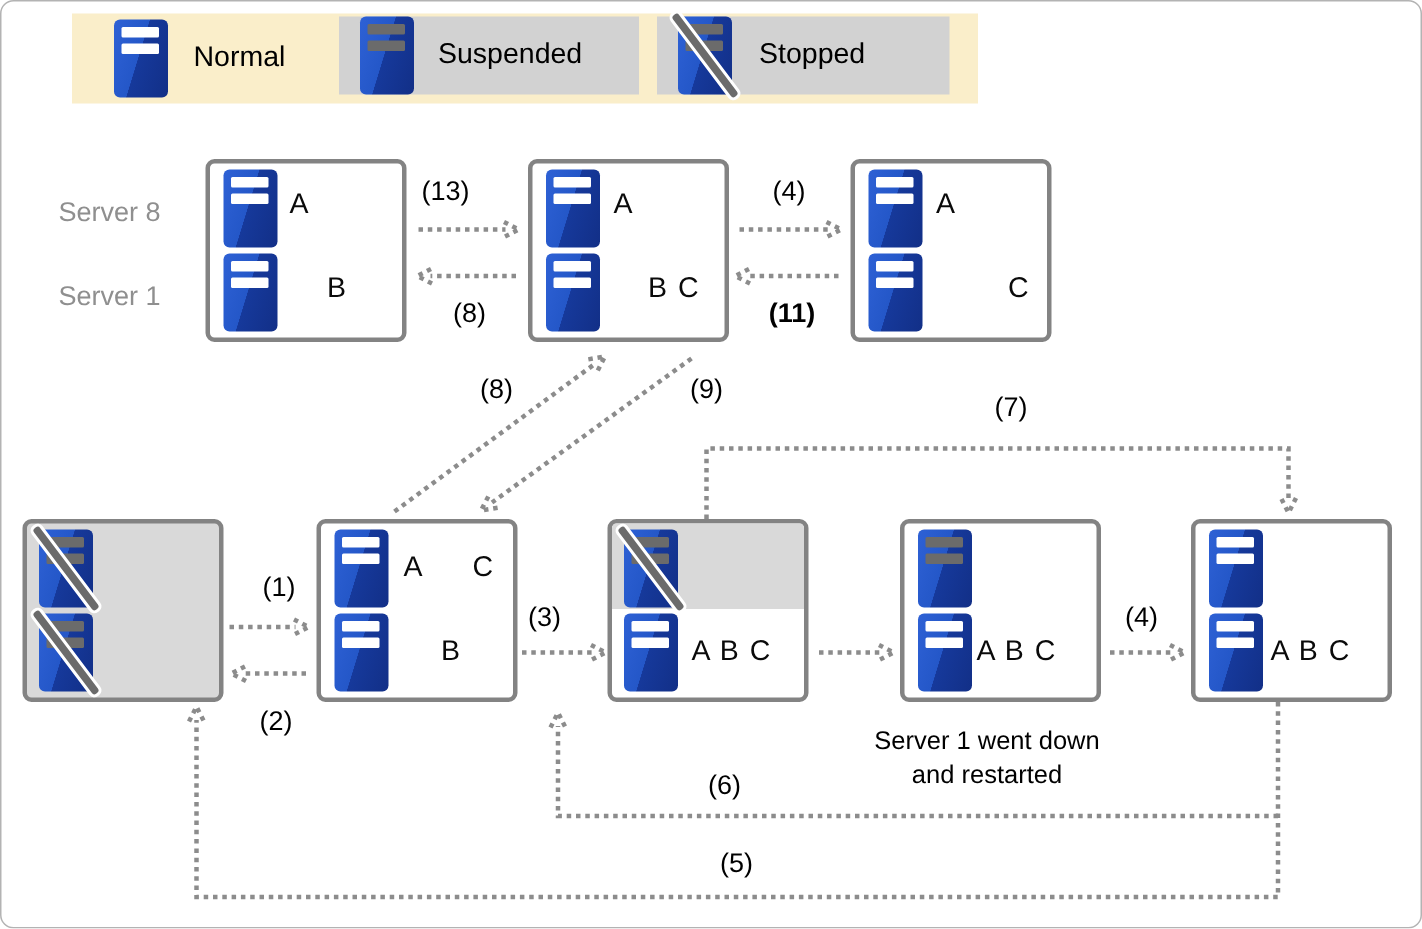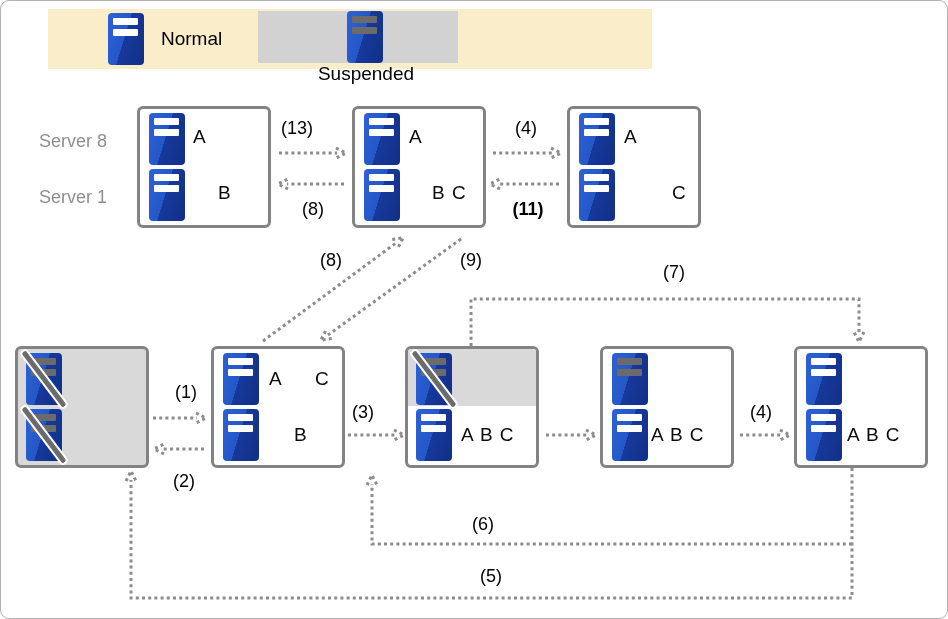--- a/index.html
+++ b/index.html
@@ -1,21 +1,21 @@
 <!DOCTYPE html>
 <html><head>
 <meta charset="utf-8">
 <style>
   html,body{margin:0;padding:0;background:#fff;}
   body{font-family:"Liberation Sans","DejaVu Sans",sans-serif;}
   .canvas{position:relative;width:946px;height:617px;border:1px solid #b3b3b3;border-radius:9px;background:#fff;overflow:hidden;}
 
   
   .legend{position:absolute;left:47px;top:8px;width:604px;height:60px;background:#faeeca;}
-  .legend-item{position:absolute;display:flex;align-items:center;margin-left:32px;}
+  .legend-item{position:absolute;display:flex;align-items:center;}
   .legend-item .label{font-size:19px;color:#000;}
   .legend-chip{background:#d2d2d2;}
 
   
   .sicon{position:absolute;width:36px;height:52px;border-radius:4px;
          background:linear-gradient(107deg,#2e61d5 0%,#2457c8 46%,#16399b 46.5%,#122f87 100%);}
   .sicon i{position:absolute;left:5px;width:25px;height:7px;border-radius:1px;background:#ffffff;}
   .sicon .b1{top:5px}.sicon .b2{top:16px}
   .sicon.suspended i,.sicon.stopped i{background:#6b6b6b;}
   .sicon .slash{position:absolute;left:50%;top:50%;width:5px;height:68px;background:#ff6a00;
@@ -45,26 +45,34 @@
 <div class="canvas">
 
   <div class="legend">
     <div class="legend-item" style="left:28px;top:3px;height:54px;">
       <span class="sicon">
           <i class="b1"></i>
           <i class="b2"></i>
         </span>
       <span class="label" style="margin-left:17px;">Normal</span>
     </div>
-    <div class="legend-item legend-chip" style="left:178px;top:2px;width:200px;height:52px;flex-direction:column;">
+    <div class="legend-item legend-chip" style="left:178px;top:2px;width:200px;height:52px;">
       <span class="sicon suspended" style="margin-left:14px;">
           <i class="b1"></i>
           <i class="b2"></i>
         </span>
       <span class="label" style="margin-left:16px;">Suspended</span>
+    </div>
+    <div class="legend-item legend-chip" style="left:390px;top:2px;width:195px;height:52px;">
+      <span class="sicon stopped" style="margin-left:14px;">
+          <i class="b1"></i>
+          <i class="b2"></i>
+          <i class="slash"></i>
+        </span>
+      <span class="label" style="margin-left:18px;">Stopped</span>
     </div>
   </div>
 
   <div class="row-label" style="left:38px;top:129px;">Server 8</div>
   <div class="row-label" style="left:38px;top:185px;">Server 1</div>
 
   <div class="sbox" style="left:136px;top:105px;">
     <span class="sicon" style="left:9px;top:4px;">
         <i class="b1"></i>
         <i class="b2"></i>
@@ -198,15 +206,17 @@
   <div class="arrow-label" style="left:482px;top:523px;">(6)</div>
   <div class="arrow-label" style="left:673px;top:271px;">(7)</div>
   <div class="arrow-label" style="left:330px;top:259px;">(8)</div>
   <div class="arrow-label" style="left:470px;top:259px;">(9)</div>
   <div class="arrow-label" style="left:525px;top:127px;">(4)</div>
   <div class="arrow-label" style="left:527px;top:208px;font-weight:bold;">(11)</div>
   <div class="arrow-label" style="left:312px;top:208px;">(8)</div>
   <div class="arrow-label" style="left:296px;top:127px;">(13)</div>
 
   <div class="note">
+    <div>Server 1 went down</div>
+    <div>and restarted</div>
   </div>
 
 </div>
 
 </body></html>

